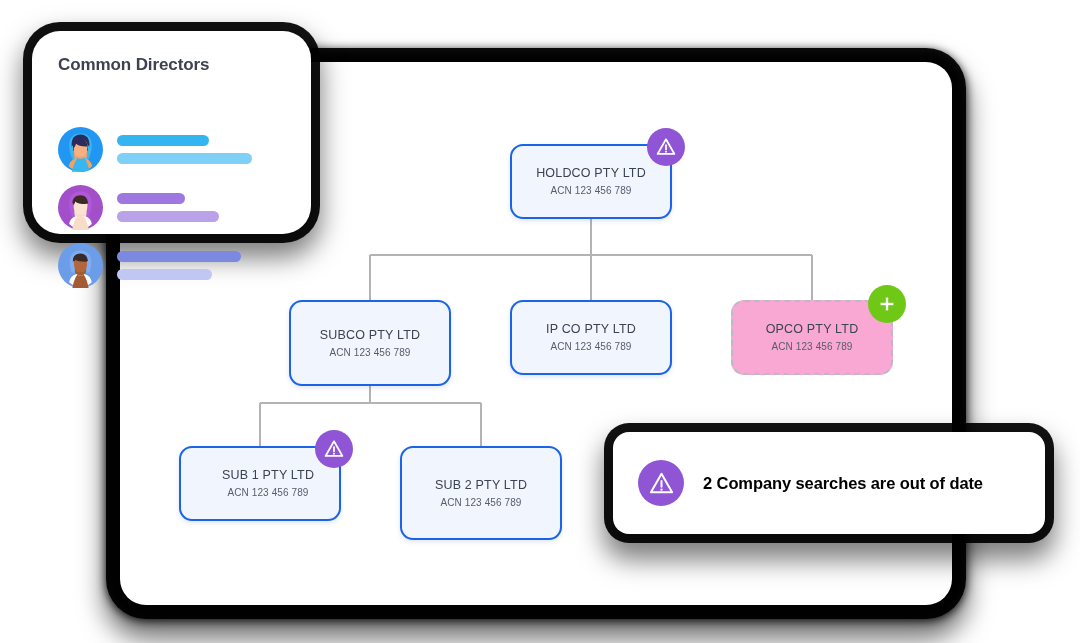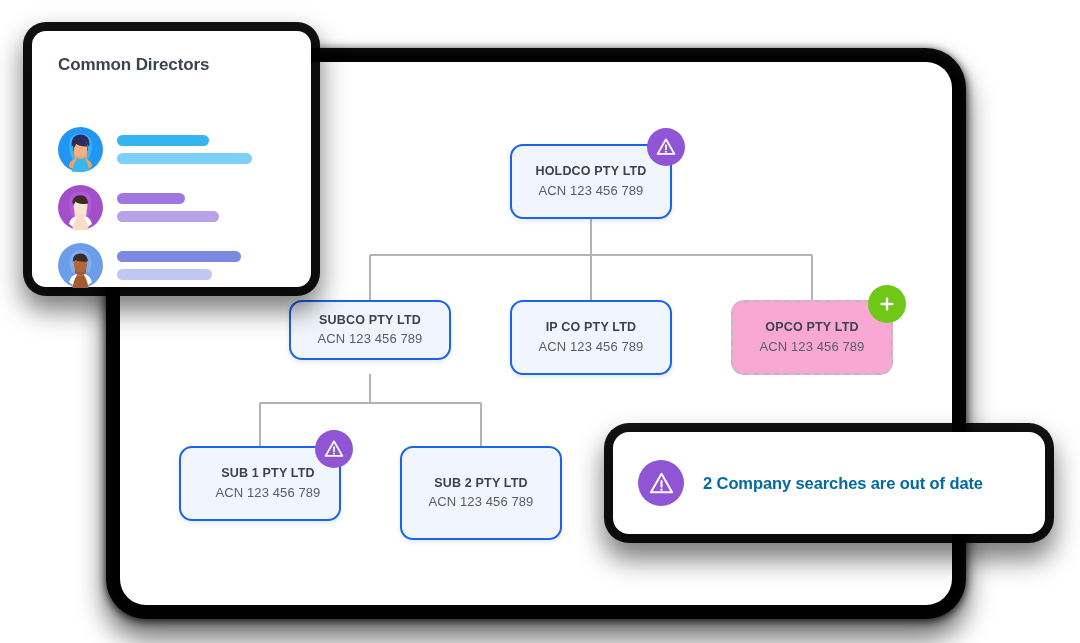--- a/index.html
+++ b/index.html
@@ -54,29 +54,29 @@
     flex-direction: column;
     align-items: center;
     justify-content: center;
     text-align: center;
     background: #f1f6fe;
     border: 2px solid #1b63e8;
     box-shadow: 0 2px 5px rgba(24,60,120,0.13);
   }
   .node .node-name {
     font-size: 12.5px;
-    font-weight: bold;
+    font-weight: normal;
     color: #3b4250;
     letter-spacing: 0.18px;
     line-height: 1.15;
     margin-bottom: 5px;
     white-space: nowrap;
   }
   .node .node-acn {
-    font-size: 13px;
+    font-size: 10px;
     font-weight: normal;
     color: #555d6b;
     letter-spacing: 0.1px;
     line-height: 1.15;
     white-space: nowrap;
   }
   .node.placeholder {
     background: #f9a8d4;
     border: 2px dashed #b8bcc2;
     box-shadow: none;
@@ -96,23 +96,23 @@
   .badge.warning { background: #8f55d4; }
   .badge.add     { background: #6fc816; }
   .badge svg { display: block; }
 
   
   .directors-card {
     position: absolute;
     left: 32px;
     top: 31px;
     width: 279px;
-    height: 256px;
-    background: #ffffff;
-    border-radius: 14px;
+    height: 203px;
+    background: #ffffff;
+    border-radius: 28px;
     z-index: 10;
     box-shadow:
       0 0 0 9px rgba(0,0,0,0.93),
       0 14px 26px 10px rgba(0,0,0,0.5);
   }
   .directors-title {
     position: absolute;
     left: 26px;
     top: 24px;
     font-size: 17px;
@@ -161,21 +161,21 @@
     border-radius: 50%;
     background: #8f55d4;
     display: flex;
     align-items: center;
     justify-content: center;
   }
   .toast-text {
     margin-left: 19px;
     font-size: 16.5px;
     font-weight: bold;
-    color: #0369a1;
+    color: #000000;
     letter-spacing: -0.1px;
   }
 </style>
 </head>
 <body>
 
 <div id="stage">
 
   <div class="main-panel"></div>
 
@@ -206,21 +206,21 @@
     <div class="node-acn">ACN 123 456 789</div>
   </div>
   <div class="badge warning" style="left:647px; top:128px;">
     <svg width="22" height="22" viewBox="0 0 24 24" fill="none">
       <path d="M12 3.6 L21.2 19.6 H2.8 Z" stroke="#ffffff" stroke-width="1.9" stroke-linejoin="round" fill="none"></path>
       <line x1="12" y1="10" x2="12" y2="14.6" stroke="#ffffff" stroke-width="1.9" stroke-linecap="round"></line>
       <circle cx="12" cy="17.2" r="1.05" fill="#ffffff"></circle>
     </svg>
   </div>
 
-  <div class="node" style="left:289px; top:300px; width:162px; height:60px;">
+  <div class="node" style="left:289px; top:300px; width:162px; height:86px;">
     <div class="node-name">SUBCO PTY LTD</div>
     <div class="node-acn">ACN 123 456 789</div>
   </div>
 
   <div class="node" style="left:510px; top:300px; width:162px; height:75px;">
     <div class="node-name">IP CO PTY LTD</div>
     <div class="node-acn">ACN 123 456 789</div>
   </div>
 
   <div class="node placeholder" style="left:731px; top:300px; width:162px; height:75px;">

